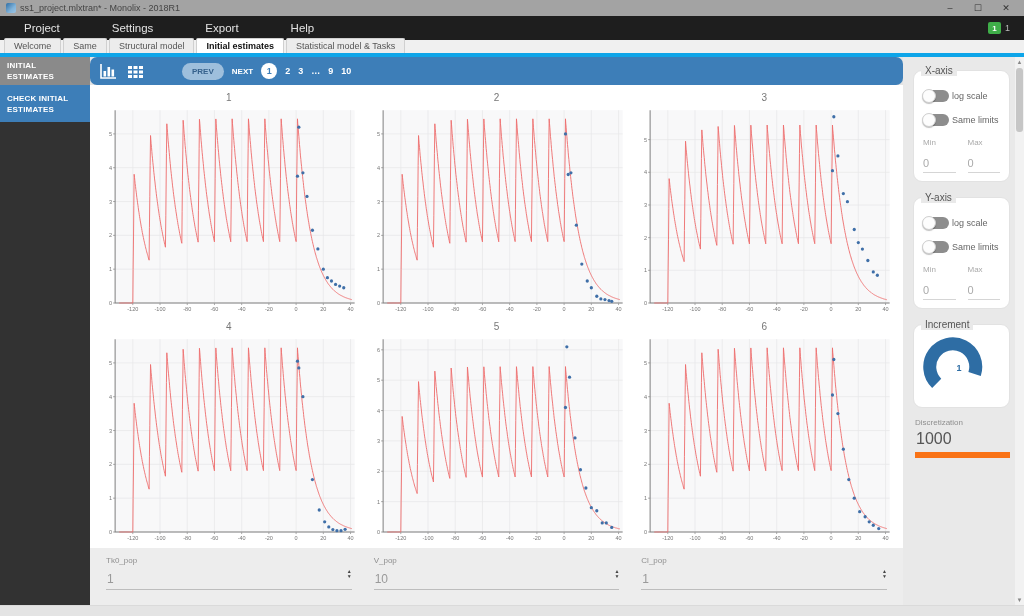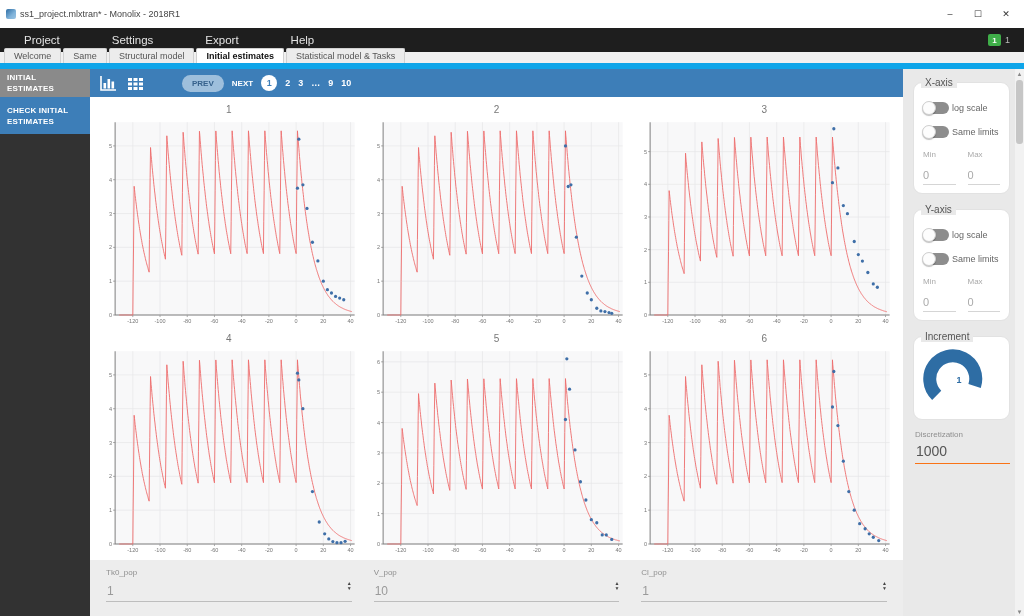--- a/index.html
+++ b/index.html
@@ -1,47 +1,47 @@
 <!DOCTYPE html>
 <html><head>
 <meta charset="utf-8">
 <style>
   * { margin:0; padding:0; box-sizing:border-box; font-family:"Liberation Sans", sans-serif; }
   html,body { width:1024px; height:616px; overflow:hidden; background:#e4e4e4; }
 
   
-  .titlebar { height:28px; background:#ffffff; display:flex; align-items:center; padding:0 4px; font-size:9px; color:#444; }
+  .titlebar { height:16px; background:#a3a3a3; display:flex; align-items:center; padding:0 4px; font-size:9px; color:#444; }
   .app-icon { width:10px; height:10px; margin:0 4px 0 2px; background:linear-gradient(135deg,#2e6da4 0%,#7fb2d9 60%,#9bc4e4 100%); border-radius:2px; }
   .titlebar .title-text { flex:0 0 auto; }
   .titlebar .spacer { flex:1; }
   .win-btn { width:28px; text-align:center; font-size:9px; color:#333; cursor:default; }
 
   
   .menubar { height:24px; background:#1e1e1e; display:flex; align-items:center; color:#e3e3e3; font-size:11.5px; }
   .menu-item { padding:0 14px; margin-right:24px; cursor:default; }
   .menu-item:first-child { margin-left:10px; }
   .menubar .spacer { flex:1; }
   .notif { display:flex; align-items:center; margin-right:14px; gap:4px; }
   .notif-badge { width:13px; height:12px; background:#3fae49; border-radius:2px; color:#fff; font-size:8px; font-weight:bold; display:flex; align-items:center; justify-content:center; }
   .notif-count { color:#bbb; font-size:9px; }
 
   
-  .tabbar { height:17px; background:#f0f0f0; border-bottom:6px solid #0ea5e9; display:flex; align-items:flex-end; padding-left:4px; }
+  .tabbar { height:17px; background:#f0f0f0; border-bottom:4px solid #0ea5e9; display:flex; align-items:flex-end; padding-left:4px; }
   .tab { font-size:9px; color:#555; background:#ececec; border:1px solid #d0d0d0; border-bottom:none; border-radius:2px 2px 0 0; padding:2px 9px; margin-right:2px; cursor:default; }
   .tab.active { background:#ffffff; color:#111; font-weight:bold; }
 
   
   .main { display:flex; height:548px; }
   .sidebar { width:90px; background:#323232; flex:0 0 90px; }
   .side-item { color:#fff; font-size:8px; font-weight:bold; line-height:11px; padding:8px 7px; letter-spacing:.2px; cursor:default; }
   .side-item.header { background:#8a8a8a; height:28px; display:flex; align-items:center; }
   .side-item.active { background:#3d7eb8; height:37px; }
 
   .center { width:813px; flex:0 0 813px; display:flex; flex-direction:column; }
-  .toolbar { height:28px; background:#3d7eb8; display:flex; align-items:center; padding:0 10px; }
+  .toolbar { height:28px; background:#3d7eb8; display:flex; align-items:center; padding:0 10px;border-radius:7px; }
   .tb-icon { width:17px; height:15px; margin-right:10px; cursor:default; }
   .pager { display:flex; align-items:center; margin-left:28px; gap:8px; }
   .prev-btn { background:rgba(255,255,255,.5); color:#35618c; font-size:8px; font-weight:bold; border-radius:9px; padding:4px 10px; cursor:default; }
   .next-btn { color:#fff; font-size:8px; font-weight:bold; cursor:default; }
   .page-num { color:#fff; font-size:9px; font-weight:bold; cursor:default; }
   .page-num.current { background:#fff; color:#3d7eb8; width:16px; height:16px; border-radius:50%; display:flex; align-items:center; justify-content:center; }
   .toolbar .spacer { flex:1; }
   .set-btn { background:#4caf50; color:#fff; border:none; font-size:8.5px; font-weight:bold; padding:6px 13px; border-radius:2px; letter-spacing:.3px; cursor:pointer; }
 
   .plots { height:463px; background:#ffffff; padding:4px 8px 2px 8px; display:grid; grid-template-columns:1fr 1fr 1fr; grid-template-rows:1fr 1fr; column-gap:6px; }
@@ -66,21 +66,21 @@
   .toggle { width:26px; height:12px; background:#8d8d8d; border-radius:7px; position:relative; flex:0 0 26px; cursor:pointer; }
   .toggle .knob { position:absolute; left:-1px; top:-1px; width:14px; height:14px; background:#fdfdfd; border:1px solid #cfcfcf; border-radius:50%; box-shadow:0 1px 1px rgba(0,0,0,.25); }
   .toggle-label { font-size:9px; color:#666; }
   .minmax { display:flex; gap:12px; margin-top:10px; }
   .mm-col { flex:1; }
   .mm-label { font-size:8px; color:#aaa; margin-bottom:6px; }
   .mm-input { width:100%; border:none; outline:none; background:transparent; border-bottom:1px solid #d5d5d5; font-size:11px; color:#aaa; padding-bottom:3px; }
   .dial-card { background:#fff; border:1px solid #e2e2e2; border-radius:9px; height:84px; display:flex; align-items:center; justify-content:flex-start; padding-left:8px; }
   .discret { margin-top:6px; padding-left:2px; }
   .discret-label { font-size:8px; color:#8f8f8f; margin-bottom:3px; }
-  .discret-value { font-size:14px; color:#555; border-bottom:1px solid #f97316; padding:0 0 4px 1px; width:100%; background:transparent; border-top:none; border-left:none; border-right:none; outline:none; }
+  .discret-value { font-size:16px; color:#555; border-bottom:6px solid #f97316; padding:0 0 4px 1px; width:100%; background:transparent; border-top:none; border-left:none; border-right:none; outline:none; }
 
   .scrollbar { position:absolute; right:0; top:0; bottom:0; width:9px; background:#f2f2f2; }
   .sb-arrow { position:absolute; left:0; width:9px; height:10px; font-size:6px; color:#888; text-align:center; line-height:10px; cursor:default; }
   .sb-up { top:0; } .sb-down { bottom:0; }
   .sb-thumb { position:absolute; left:1px; top:11px; width:7px; height:64px; background:#c6c6c6; border-radius:3px; cursor:default; }
 
   .bottom-strip { height:11px; background:#e4e4e4; border-top:1px solid #dadada; }
 </style>
 </head>
 <body>

